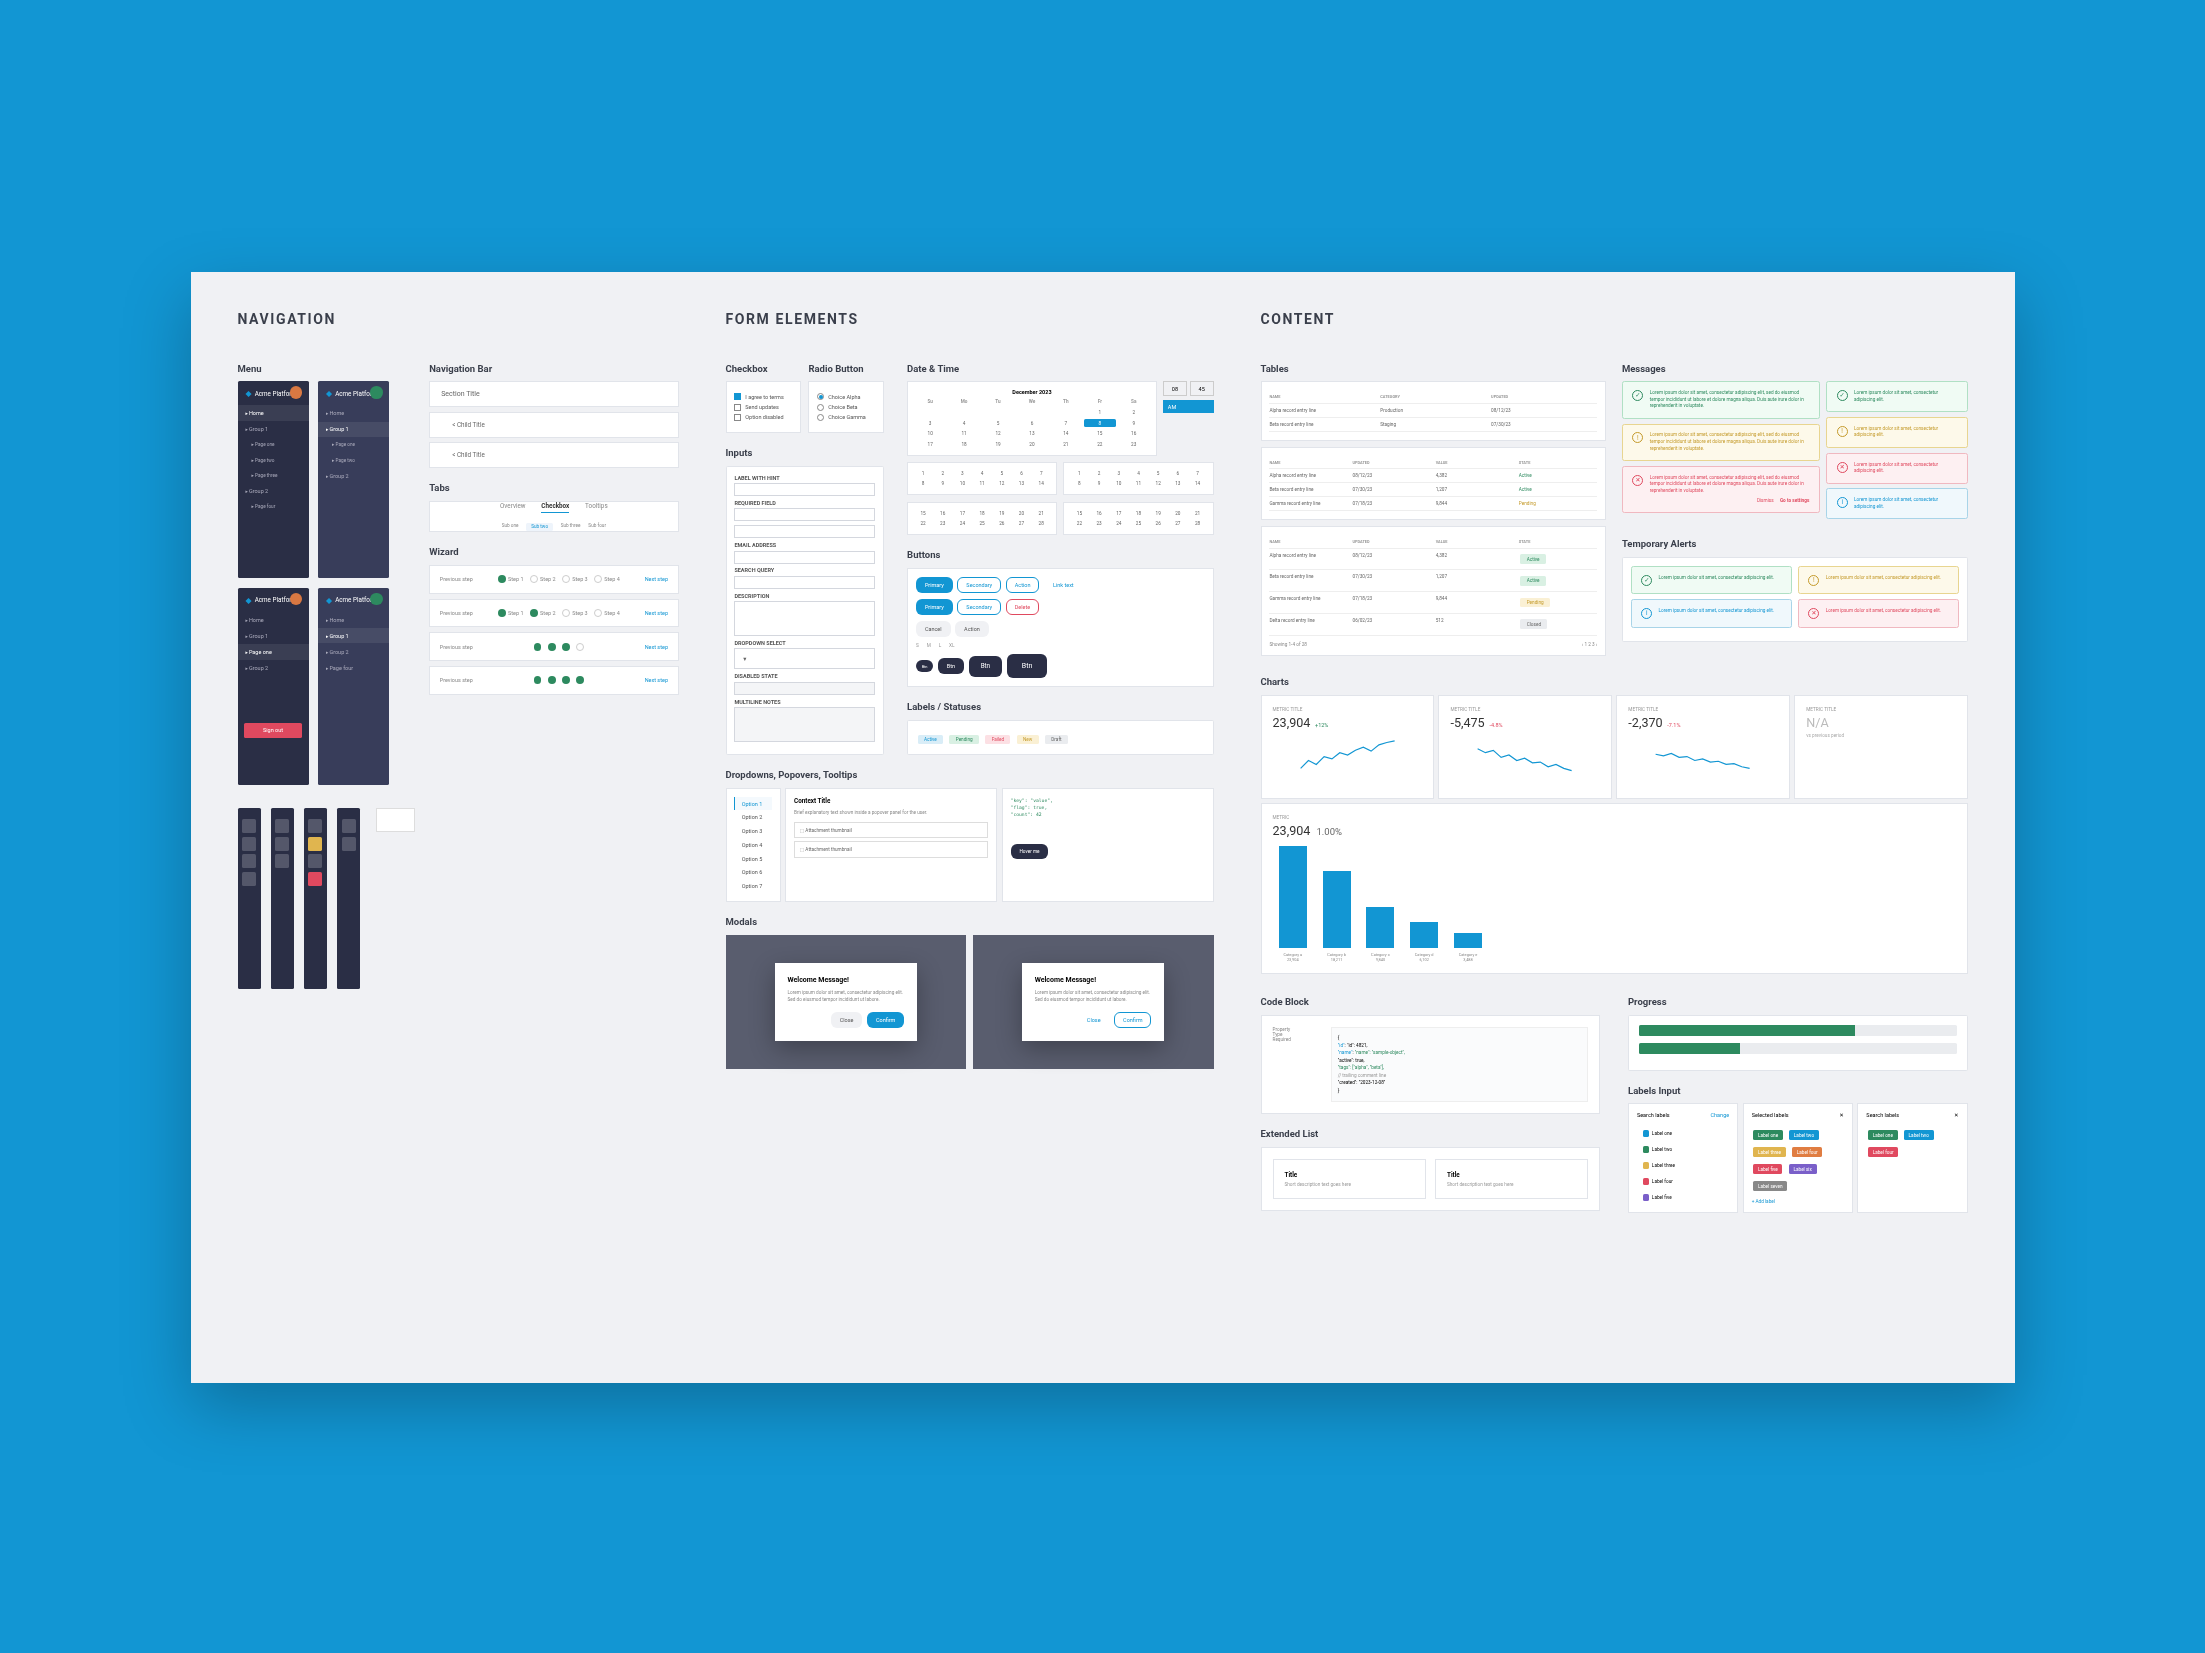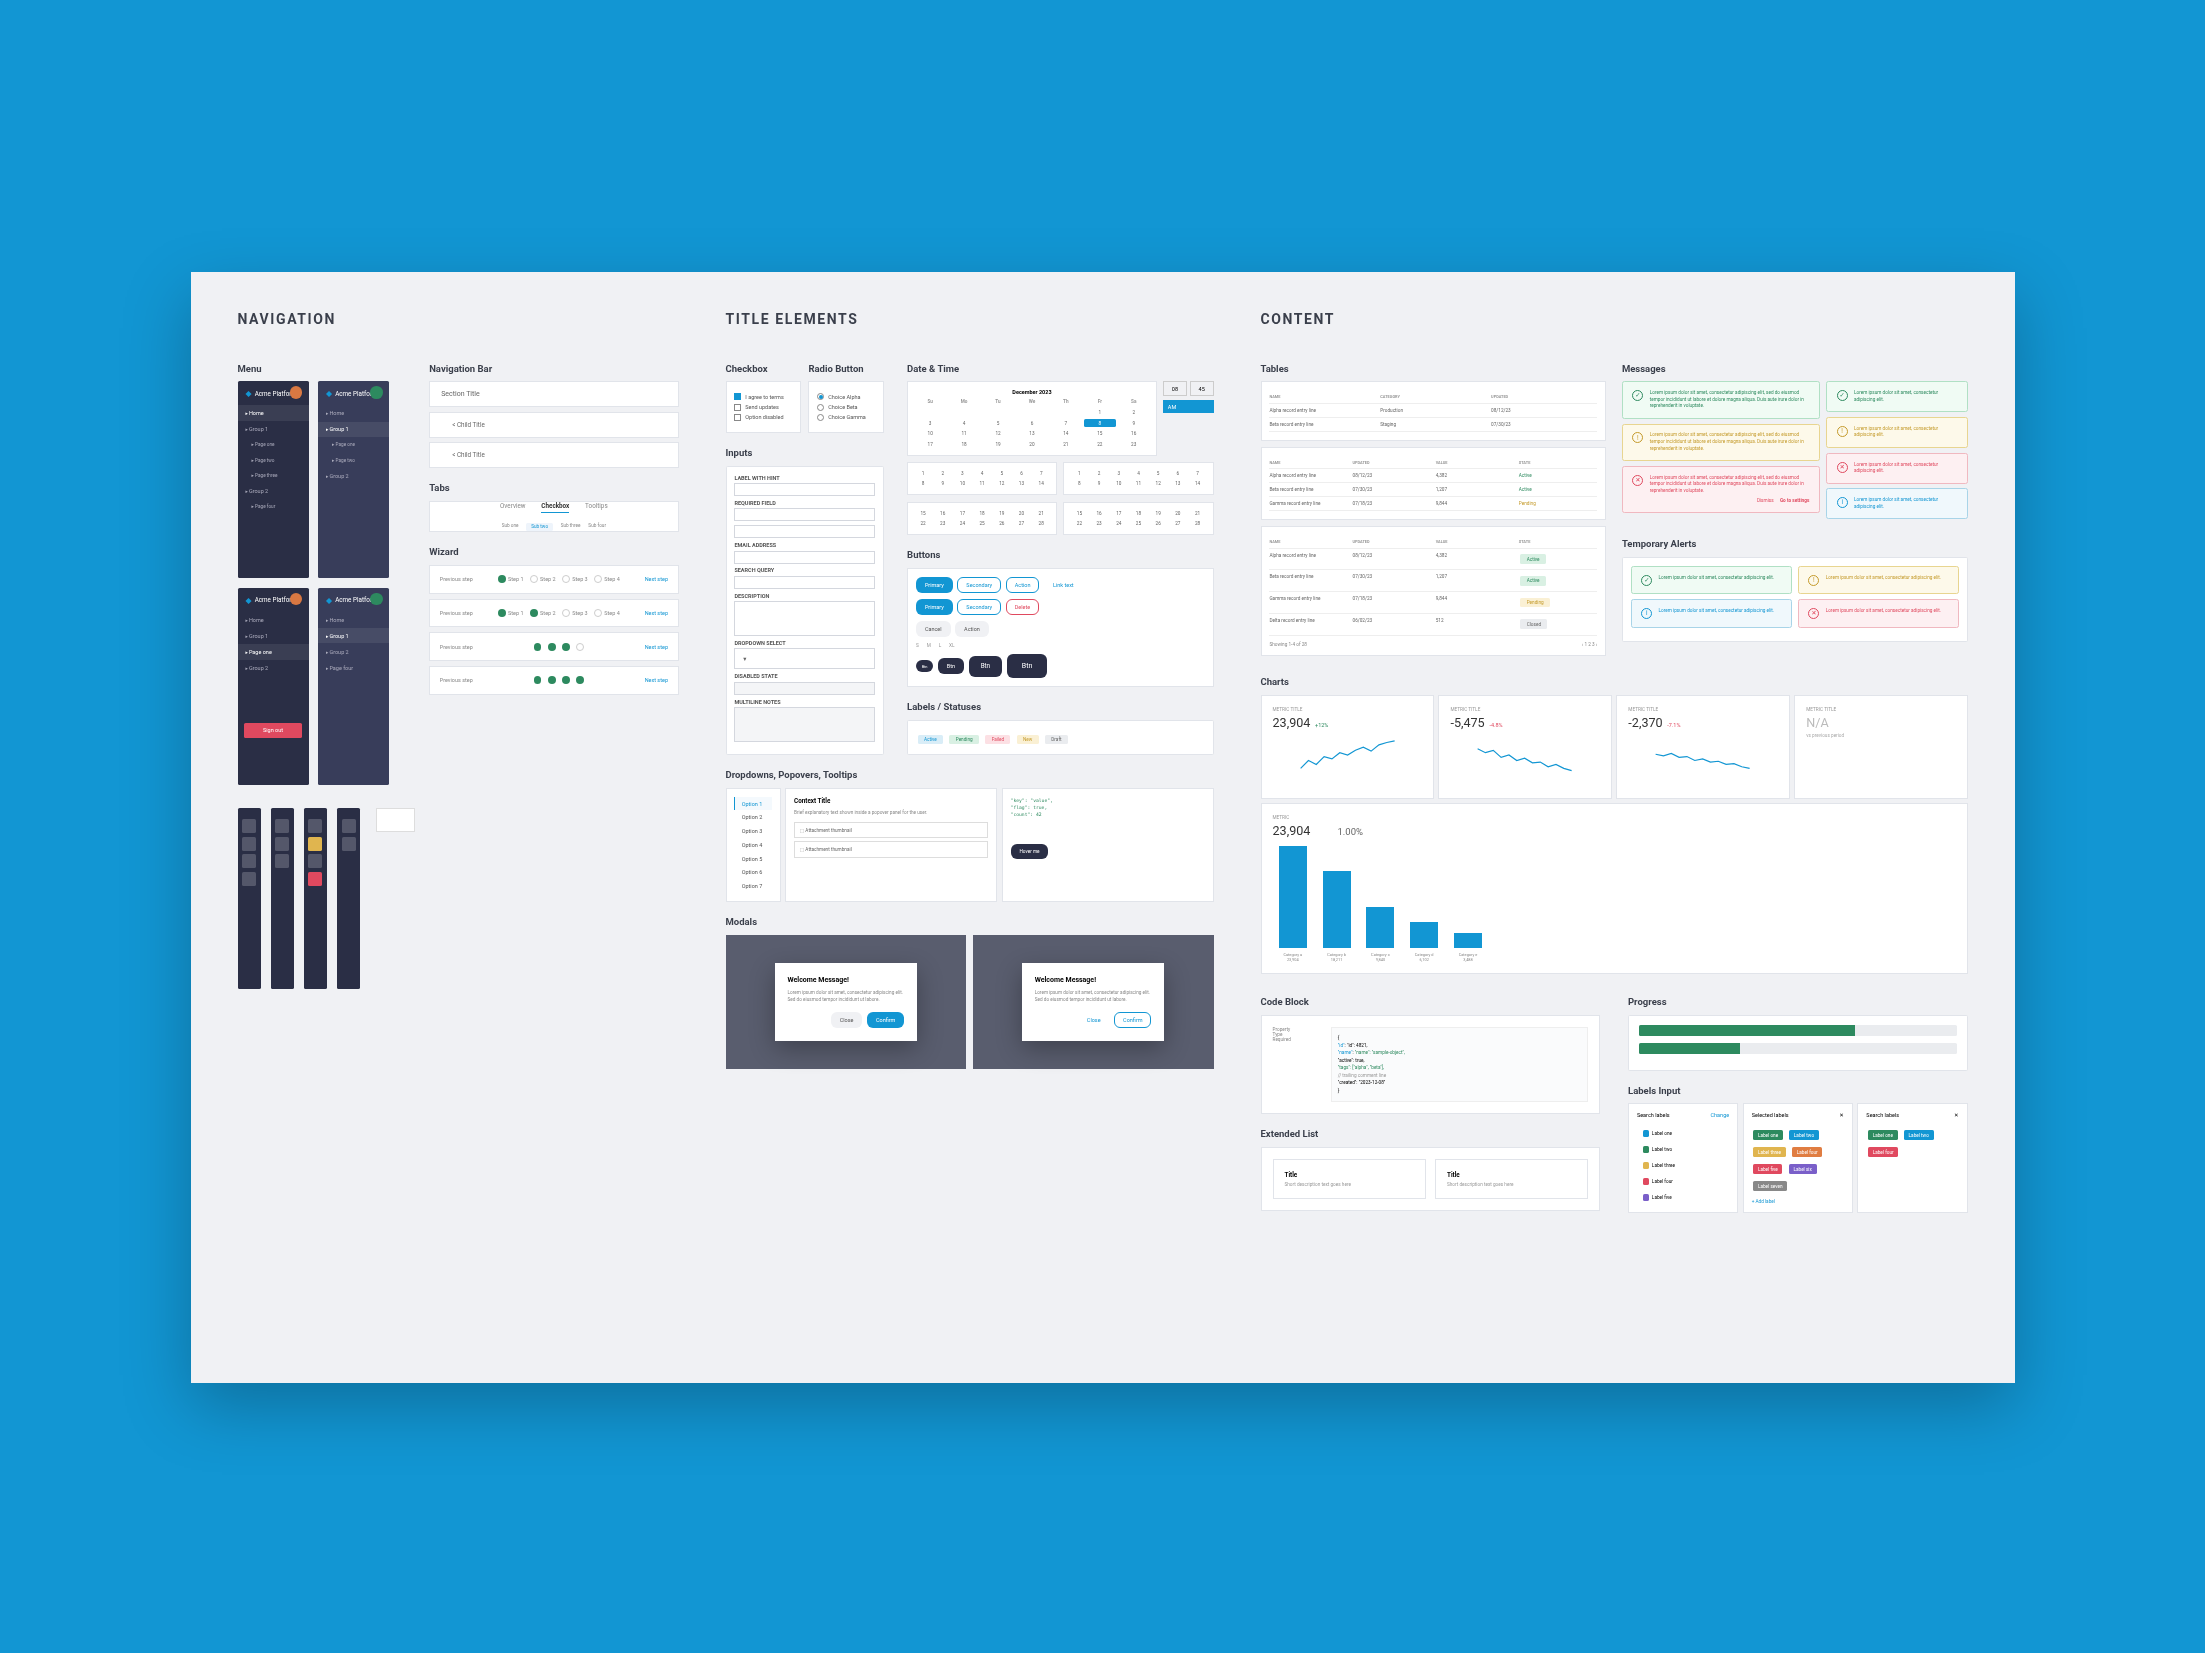--- a/index.html
+++ b/index.html
@@ -303,21 +303,21 @@
                 <span class="dot"></span>
               </span>
             </div>
           <span style="color:#1296d3">Next step</span>
         </div>
       </div>
     </div>
   </div>
 
   <div class="col col-form">
-    <div class="section-h">TITLE ELEMENTS</div>
+    <div class="section-h">FORM ELEMENTS</div>
 
     <div style="display:flex;gap:23.6px">
       <div style="flex:0 0 158px">
         <div style="display:flex;gap:7.9px">
           <div style="flex:1">
             <div class="sub-h">Checkbox</div>
             <div class="check-group">
               <div class="check-item">
                   <span class="cbox checked"></span>
                   <span>I agree to terms</span>
@@ -766,21 +766,21 @@
       <div class="chart-box">
         <div class="chart-title">METRIC TITLE</div>
         <span class="chart-na">N/A</span>
         <div style="font-size:4.7px;color:#aaa;margin-top:3.2px">vs previous period</div>
       </div>
     </div>
 
     <div style="display:flex;gap:4.7px;margin-top:4.7px">
       <div class="chart-box" style="flex:1.2">
         <div class="chart-title">METRIC</div>
-        <span class="chart-val">23,904</span> <span style="font-size:9.5px;color:#666;margin-left:24px">1.00%</span>
+        <span class="chart-val">23,904</span> <span style="font-size:9.5px;color:#666;margin-left:3px">1.00%</span>
         <div class="bar-chart">
           <div class="bar" style="height:100%"></div>
           <div class="bar" style="height:76%"></div>
           <div class="bar" style="height:41%"></div>
           <div class="bar" style="height:26%"></div>
           <div class="bar" style="height:15%"></div>
         </div>
         <div class="bar-labels">
           <div>
               <div>Category a</div>

